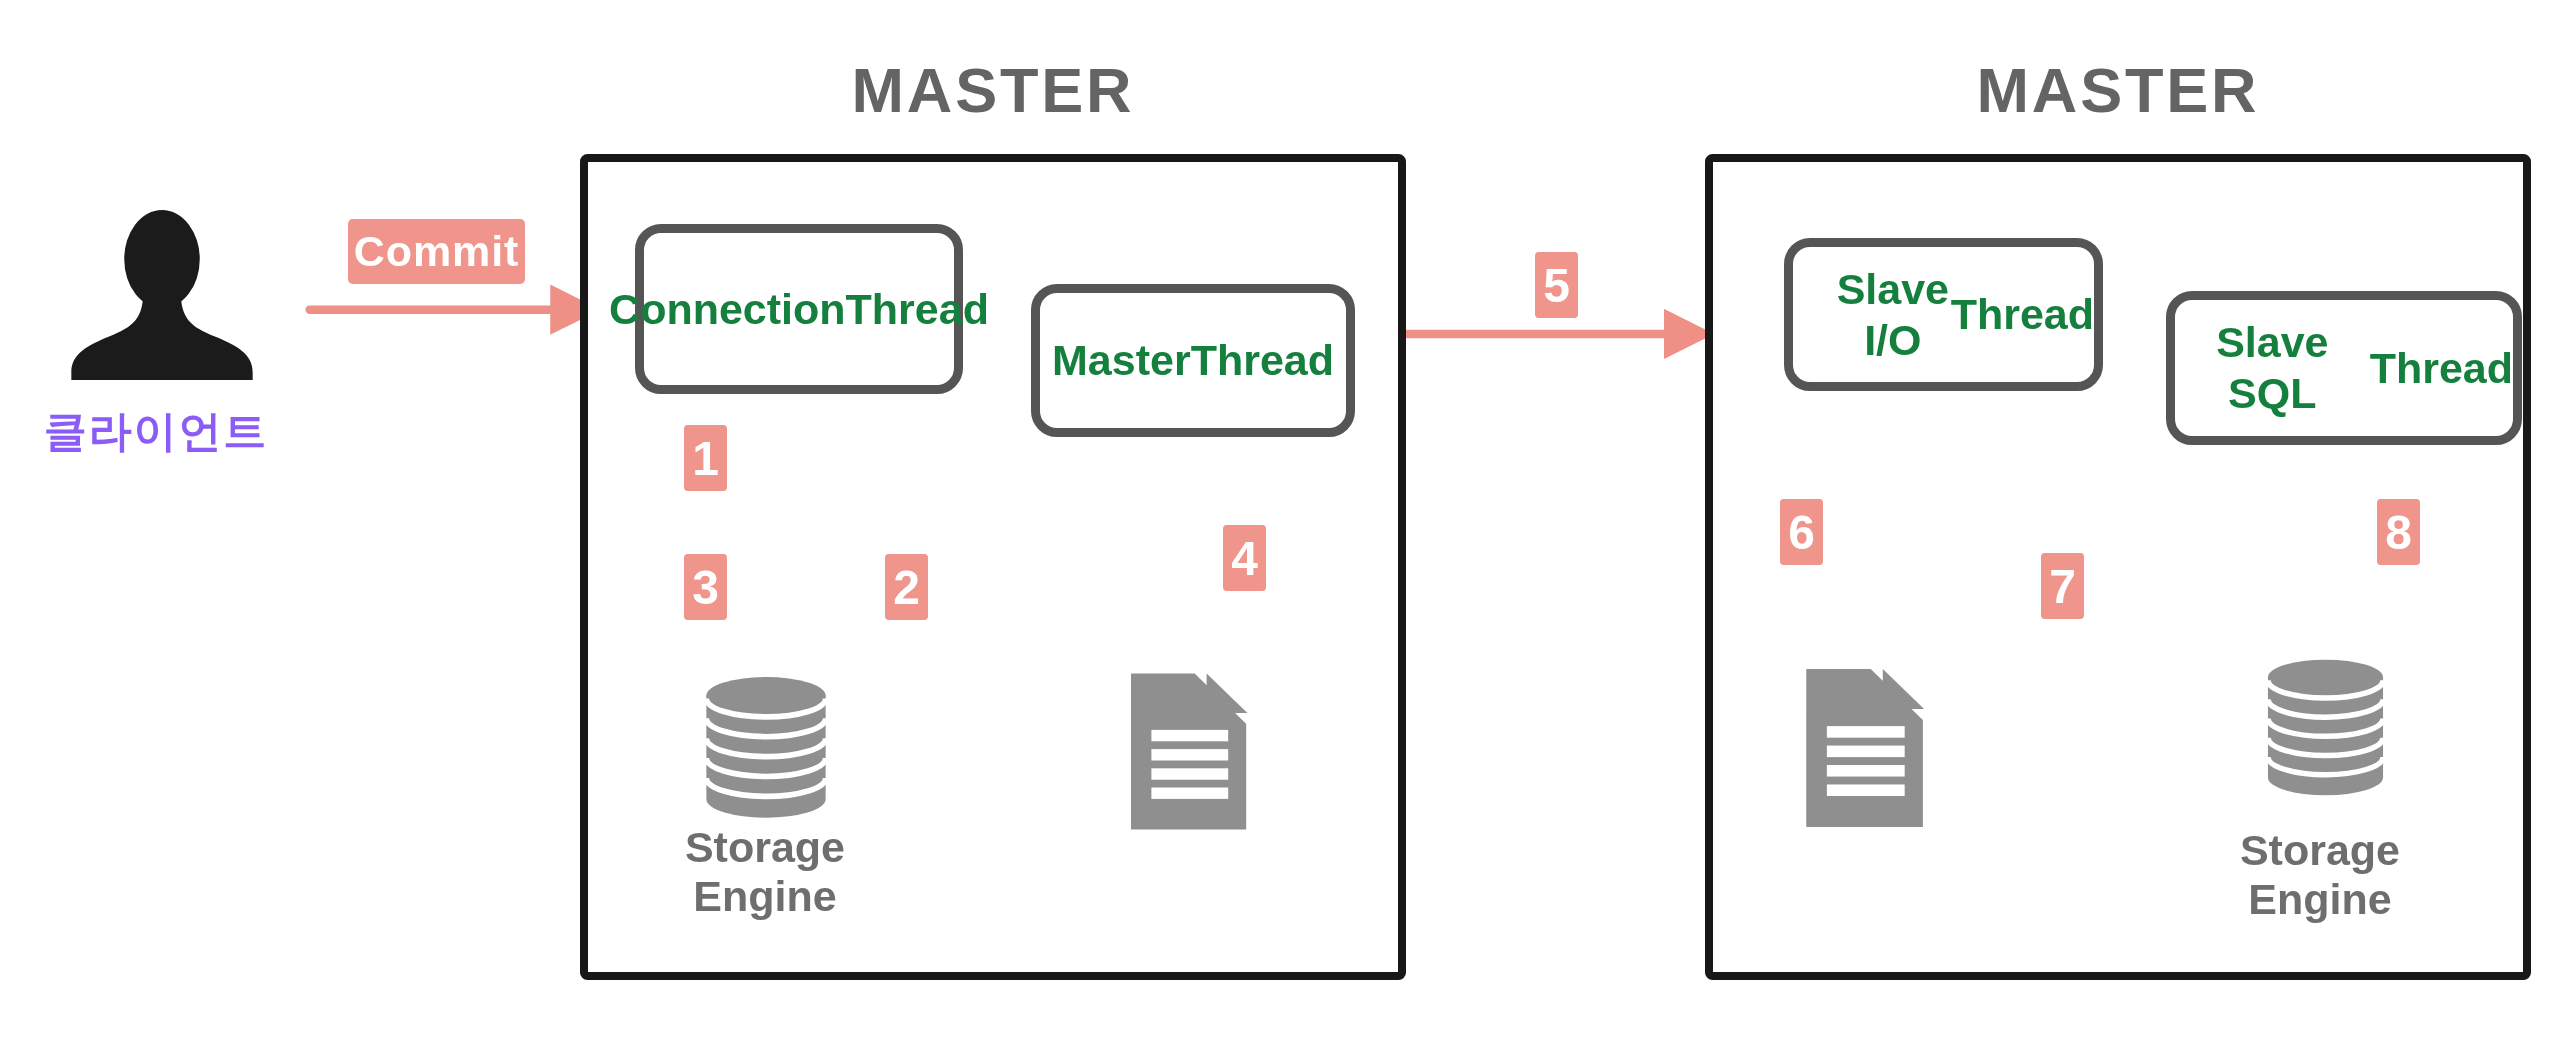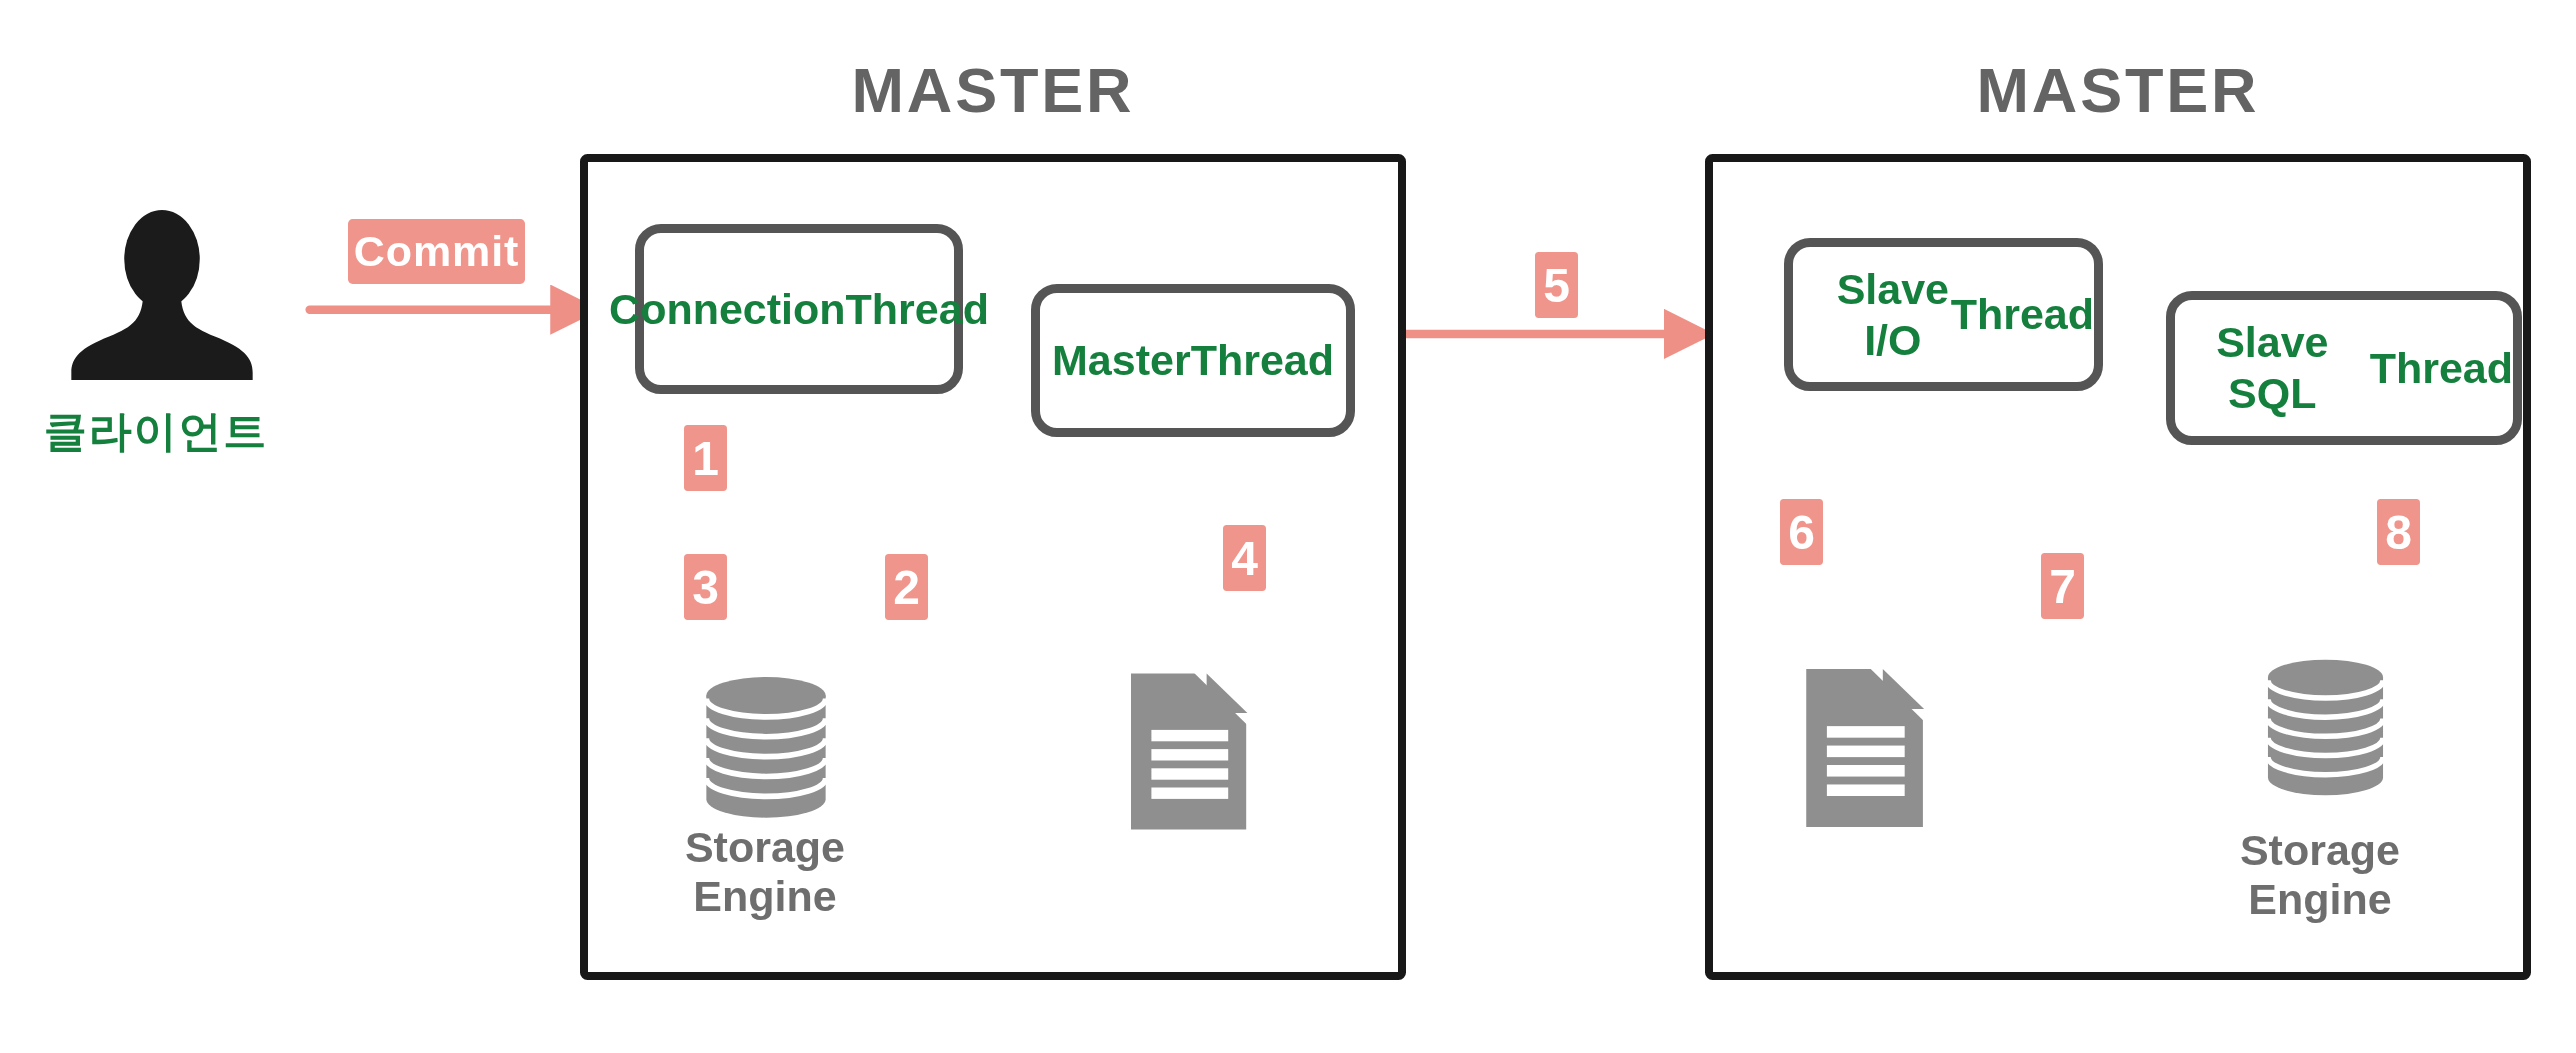--- a/index.html
+++ b/index.html
@@ -43,21 +43,21 @@
   }
   
   .icon-label{
     position:absolute;width:280px;text-align:center;
     color:#6e6e6e;font-weight:bold;font-size:43px;line-height:1.15;
   }
   .icon-label span{display:block;}
   
   .client-label{
     position:absolute;left:16px;top:403px;width:280px;text-align:center;
-    color:#15803d;font-weight:bold;font-size:43px;letter-spacing:1.9px;
+    color:#8b5cf6;font-weight:bold;font-size:43px;letter-spacing:1.9px;
   }
   svg{display:block;}
 </style>
 </head>
 <body>
 
 <div id="canvas">
 
   <svg class="abs" style="left:0;top:0;" width="2576" height="1054" viewBox="0 0 2762 1130">
     <defs>

